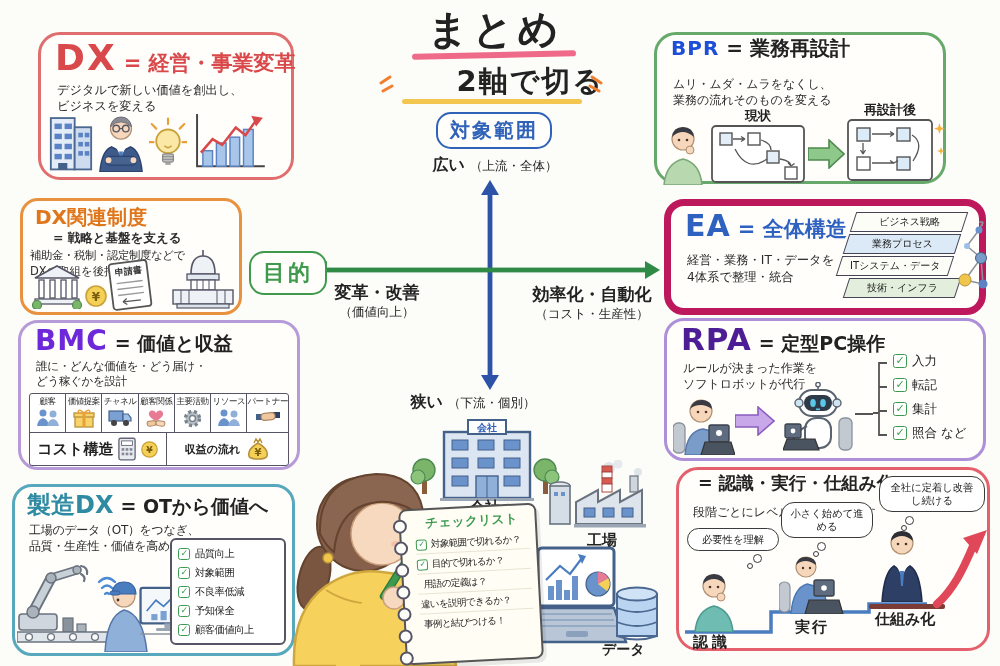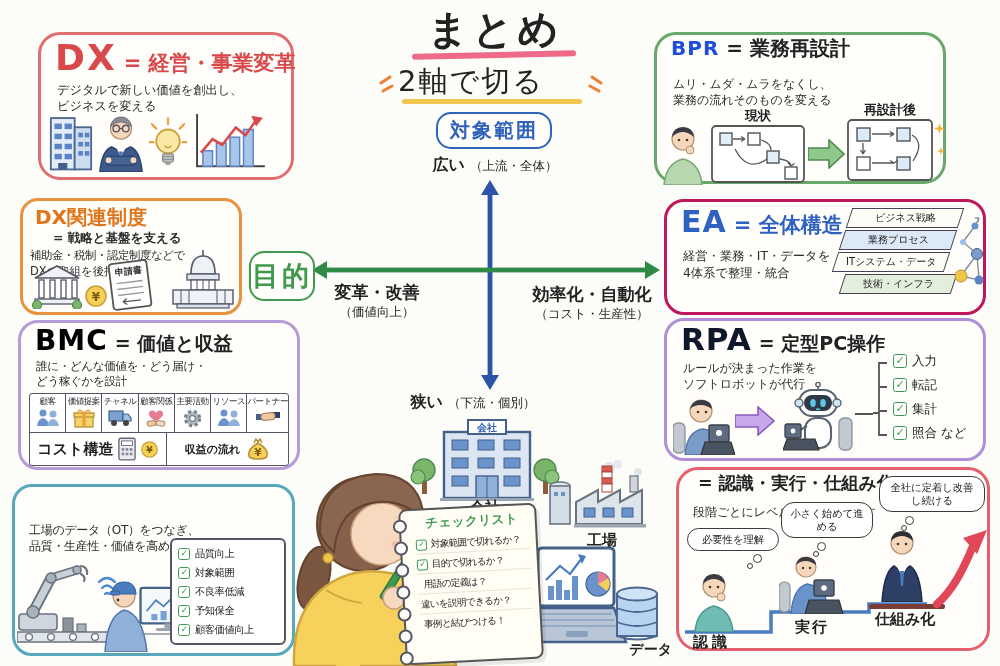--- a/index.html
+++ b/index.html
@@ -33,21 +33,21 @@
   .sz-row{display:flex;align-items:center;gap:5px;height:19px;font-size:10.3px;
     letter-spacing:-0.5px;white-space:nowrap}
 </style>
 </head>
 <body>
 
 <div id="canvas">
 
   <div class="t" style="left:408px;top:2px;width:174px;text-align:center;font-size:40px;font-weight:bold;letter-spacing:4px">まとめ</div>
   <div class="abs" style="left:412px;top:52px;width:164px;height:6px;background:#ee6a88;border-radius:3px;transform:rotate(-1.2deg)"></div>
-  <div class="t" style="left:398px;top:62px;width:190px;text-align:left;font-size:29px;font-weight:normal;letter-spacing:2px">2軸で切る</div>
+  <div class="t" style="left:414px;top:62px;width:190px;text-align:right;font-size:29px;font-weight:bold;letter-spacing:2px">2軸で切る</div>
   <div class="abs" style="left:402px;top:99px;width:180px;height:5px;background:#f3c74f;border-radius:3px"></div>
   <svg class="abs" style="left:376px;top:72px" width="18" height="22">
     <path d="M14,5 L5,11 M16,14 L7,19" stroke="#f08030" stroke-width="3" stroke-linecap="round" fill="none"></path>
     </svg>
   <svg class="abs" style="left:588px;top:72px" width="18" height="22">
     <path d="M4,5 L13,11 M2,14 L11,19" stroke="#f08030" stroke-width="3" stroke-linecap="round" fill="none"></path>
     </svg>
 
   <div class="badge" style="left:436px;top:112px;padding:3px 12px;border:2.6px solid #2f62b8;border-radius:15px;color:#2f62b8;font-size:20px;letter-spacing:2px">対象範囲</div>
 
@@ -70,21 +70,21 @@
     <polygon points="348,13 333,4 333,22" fill="#2f8a46"></polygon>
   </svg>
   <div class="t" style="left:522px;top:283px;width:140px;text-align:center">
     <div style="font-size:17px;font-weight:bold">効率化・自動化</div>
     <div style="font-size:12.5px">（コスト・生産性）</div>
   </div>
   <div class="t" style="left:322px;top:281px;width:110px;text-align:center">
     <div style="font-size:17px;font-weight:bold">変革・改善</div>
     <div style="font-size:12.5px">（価値向上）</div>
   </div>
-  <div class="badge" style="left:249px;top:251px;padding:5px 1px;border:2.6px solid #3f9a4d;border-radius:15px;color:#3f9a4d;font-size:27px;letter-spacing:3px">目的</div>
+  <div class="badge" style="left:249px;top:251px;padding:5px 12px;border:2.6px solid #3f9a4d;border-radius:15px;color:#3f9a4d;font-size:22px;letter-spacing:3px">目的</div>
 
   <div class="card" style="left:38px;top:32px;width:256px;height:148px;border:3px solid #e06e6e">
     <div class="hd" style="left:14px;top:2px">
       <span style="font-size:36px;color:#d9484a;letter-spacing:2px">DX</span>
       <span class="def" style="font-size:21px;color:#d9484a">= 経営・事業変革</span>
     </div>
     <div class="desc" style="left:16px;top:47px;font-size:12.2px;line-height:16px">
       <div>デジタルで新しい価値を創出し、</div>
       <div>ビジネスを変える</div>
     </div>
@@ -187,21 +187,21 @@
       <line x1="10" y1="42" x2="10" y2="56" stroke="#556" stroke-width="1"></line>
       <line x1="18" y1="42" x2="18" y2="56" stroke="#556" stroke-width="1"></line>
       <line x1="46" y1="42" x2="46" y2="56" stroke="#556" stroke-width="1"></line>
       <line x1="54" y1="42" x2="54" y2="56" stroke="#556" stroke-width="1"></line>
       <rect x="6" y="56" width="52" height="4" fill="#dde3ea" stroke="#556" stroke-width="1.2"></rect>
     </svg>
   </div>
 
   <div class="card" style="left:18px;top:320px;width:282px;height:150px;border:3px solid #b79bd8;border-radius:20px">
     <div class="hd" style="left:14px;top:1px">
-      <span style="font-size:28px;color:#000000;letter-spacing:1px">BMC</span>
+      <span style="font-size:28px;color:#6d28d9;letter-spacing:1px">BMC</span>
       <span class="def" style="font-size:19px;color:#222">= 価値と収益</span>
     </div>
     <div class="desc" style="left:15px;top:36px;font-size:11.6px;line-height:15px;letter-spacing:-0.4px">
       <div>誰に・どんな価値を・どう届け・</div>
       <div>どう稼ぐかを設計</div>
     </div>
     <div class="abs" style="left:8px;right:8px;top:70px;border:1.8px solid #556;border-radius:3px;background:#fff">
       <div style="display:flex;border-bottom:1.8px solid #556;height:38px">
         <div class="bmc-cell">
           <div class="bmc-lab">顧客</div>
@@ -287,20 +287,24 @@
             <path d="M8,6 L10,2 L12,5 L14,2 L16,6" fill="none" stroke="#b8923a" stroke-width="1.5"></path>
             <path d="M12,6 C5,10 2,15 3,19 C4,23 20,23 21,19 C22,15 19,10 12,6 Z" fill="#f5d056" stroke="#b8923a" stroke-width="1.6"></path>
             <text x="12" y="19" text-anchor="middle" font-size="10" font-weight="bold" fill="#7a5c10">¥</text>
             </svg>
         </div>
       </div>
     </div>
   </div>
 
   <div class="card" style="left:12px;top:484px;width:283px;height:172px;border:3px solid #57a8bc;border-radius:20px">
+    <div class="hd" style="left:12px;top:2px">
+      <span style="font-size:24px;color:#2e8ba3">製造DX</span>
+      <span class="def" style="font-size:19px;color:#222">= OTから価値へ</span>
+    </div>
     <div class="desc" style="left:14px;top:36px;font-size:12px;line-height:15.5px;letter-spacing:-0.3px">
       <div>工場のデータ（OT）をつなぎ、</div>
       <div>品質・生産性・価値を高める</div>
     </div>
     <svg class="abs" style="left:2px;bottom:1px" width="134" height="98" viewBox="0 0 134 98">
       <rect x="2" y="60" width="38" height="16" rx="3" fill="#cfd6de" stroke="#6a737e" stroke-width="1.6"></rect>
       <line x1="16" y1="58" x2="34" y2="24" stroke="#6a737e" stroke-width="11" stroke-linecap="round"></line>
       <line x1="16" y1="58" x2="34" y2="24" stroke="#c8d0d8" stroke-width="7" stroke-linecap="round"></line>
       <line x1="34" y1="24" x2="60" y2="16" stroke="#6a737e" stroke-width="9" stroke-linecap="round"></line>
       <line x1="34" y1="24" x2="60" y2="16" stroke="#c8d0d8" stroke-width="5.5" stroke-linecap="round"></line>
@@ -403,21 +407,21 @@
       <path d="M65,16 Q78,24 66,42" stroke="#555" stroke-width="1.3" fill="none"></path>
     </svg>
     <svg class="abs" style="left:277px;top:88px" width="11" height="11" viewBox="0 0 16 16">
       <path d="M8,0 L10,6 L16,8 L10,10 L8,16 L6,10 L0,8 L6,6 Z" fill="#f5b040"></path>
       </svg>
     <svg class="abs" style="left:280px;top:112px" width="8" height="8" viewBox="0 0 16 16">
       <path d="M8,0 L10,6 L16,8 L10,10 L8,16 L6,10 L0,8 L6,6 Z" fill="#f5b040"></path>
       </svg>
   </div>
 
-  <div class="card" style="left:664px;top:199px;width:322px;height:116px;border:3px solid #be185d;border-radius:20px">
+  <div class="card" style="left:664px;top:199px;width:322px;height:116px;border:7px solid #be185d;border-radius:20px">
     <div class="hd" style="left:14px;top:2px">
       <span style="font-size:30px;color:#2f62c0;letter-spacing:1px">EA</span>
       <span class="def" style="font-size:21px;color:#2f62c0">= 全体構造</span>
     </div>
     <div class="desc" style="left:16px;top:46px;font-size:12.3px;line-height:17px">
       <div>経営・業務・IT・データを</div>
       <div>4体系で整理・統合</div>
     </div>
     <div class="abs" style="left:168px;top:6px;width:140px">
       <div class="layer" style="width:112px;margin-left:14px;background:#fdfdf8">
@@ -439,21 +443,21 @@
       <circle cx="22" cy="14" r="3.5" fill="#6a93cc"></circle>
       <circle cx="10" cy="30" r="3" fill="#9cc0e8"></circle>
       <circle cx="24" cy="42" r="5.5" fill="#7a9cc8" stroke="#44618a" stroke-width="1"></circle>
       <circle cx="8" cy="64" r="6" fill="#f0c64a" stroke="#b8923a" stroke-width="1"></circle>
       <circle cx="26" cy="68" r="4.5" fill="#5b82c4"></circle>
     </svg>
   </div>
 
   <div class="card" style="left:664px;top:318px;width:322px;height:143px;border:3px solid #ad90d8;border-radius:20px">
     <div class="hd" style="left:14px;top:0px">
-      <span style="font-size:31px;color:#0f172a;letter-spacing:1px">RPA</span>
+      <span style="font-size:31px;color:#4c1d95;letter-spacing:1px">RPA</span>
       <span class="def" style="font-size:19px;color:#222">= 定型PC操作</span>
     </div>
     <div class="desc" style="left:16px;top:40px;font-size:12px;line-height:15.5px">
       <div>ルールが決まった作業を</div>
       <div>ソフトロボットが代行</div>
     </div>
     <svg class="abs" style="left:6px;bottom:3px" width="62" height="58" viewBox="0 0 62 58">
       <rect x="0" y="26" width="12" height="30" rx="5" fill="#c3c9d0" stroke="#8a929c" stroke-width="1.3"></rect>
       <circle cx="28" cy="14" r="11" fill="#f6d7bc" stroke="#b09070" stroke-width="1.2"></circle>
       <path d="M17,12 Q20,2 30,3 Q39,4 39,12 Q33,8 28,8 Q21,8 17,12 Z" fill="#3a3a42"></path>
@@ -630,21 +634,21 @@
     <line x1="13" y1="80" x2="92" y2="80" stroke="#8aa0bc" stroke-width="1.4"></line>
     <rect x="42" y="85" width="22" height="6" rx="2" fill="#8aa0bc"></rect>
   </svg>
   <svg class="abs" style="left:612px;top:586px" width="50" height="56" viewBox="0 0 50 56">
     <rect x="5" y="8" width="40" height="42" fill="#b9d4f0" stroke="#4a6890" stroke-width="2"></rect>
     <ellipse cx="25" cy="8" rx="20" ry="6.5" fill="#cfe2f6" stroke="#4a6890" stroke-width="2"></ellipse>
     <path d="M5,22 Q25,30 45,22" stroke="#4a6890" stroke-width="1.8" fill="none"></path>
     <path d="M5,36 Q25,44 45,36" stroke="#4a6890" stroke-width="1.8" fill="none"></path>
     <path d="M5,50 Q25,57 45,50" stroke="#4a6890" stroke-width="2" fill="none"></path>
   </svg>
-  <div class="t" style="left:602px;top:641px;width:70px;text-align:right;font-size:14px;font-weight:bold">データ</div>
+  <div class="t" style="left:602px;top:641px;width:70px;text-align:left;font-size:14px;font-weight:bold">データ</div>
 
   <svg class="abs" style="left:290px;top:460px" width="174" height="206" viewBox="0 0 174 206">
     <ellipse cx="24" cy="118" rx="15" ry="32" fill="#7a5540" stroke="#64432f" stroke-width="2" transform="rotate(14 24 118)"></ellipse>
     <circle cx="74" cy="64" r="47" fill="#86604a" stroke="#64432f" stroke-width="2"></circle>
     <circle cx="92" cy="74" r="31" fill="#f7d9bf" stroke="#caa07c" stroke-width="1.5"></circle>
     <path d="M30,74 Q28,18 86,14 Q130,14 134,58 Q112,40 88,42 Q48,46 44,92 Q36,86 30,74 Z" fill="#8a6550" stroke="#64432f" stroke-width="2"></path>
     <circle cx="38" cy="98" r="5" fill="#f0c64a" stroke="#b8923a" stroke-width="1.4"></circle>
     <path d="M110,59 q5,-2 8,0" stroke="#4a3428" stroke-width="1.6" fill="none"></path>
     <ellipse cx="114" cy="69" rx="2" ry="3" fill="#4a3428"></ellipse>
     <ellipse cx="106" cy="84" rx="5" ry="3" fill="#f2b8a0" opacity="0.75"></ellipse>

